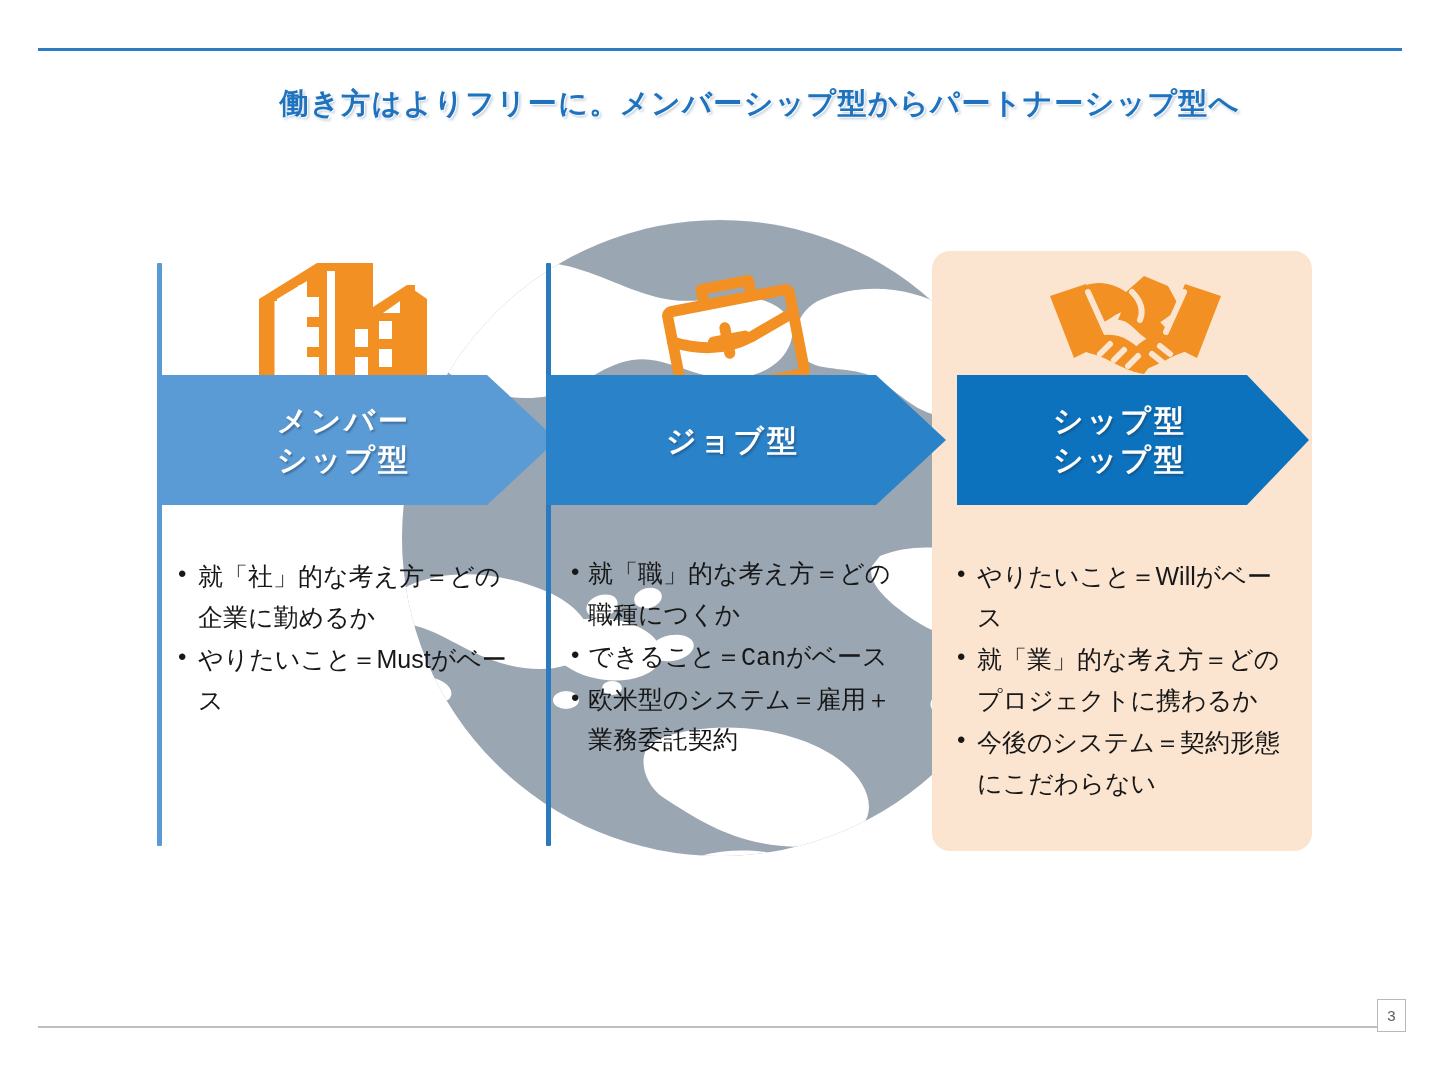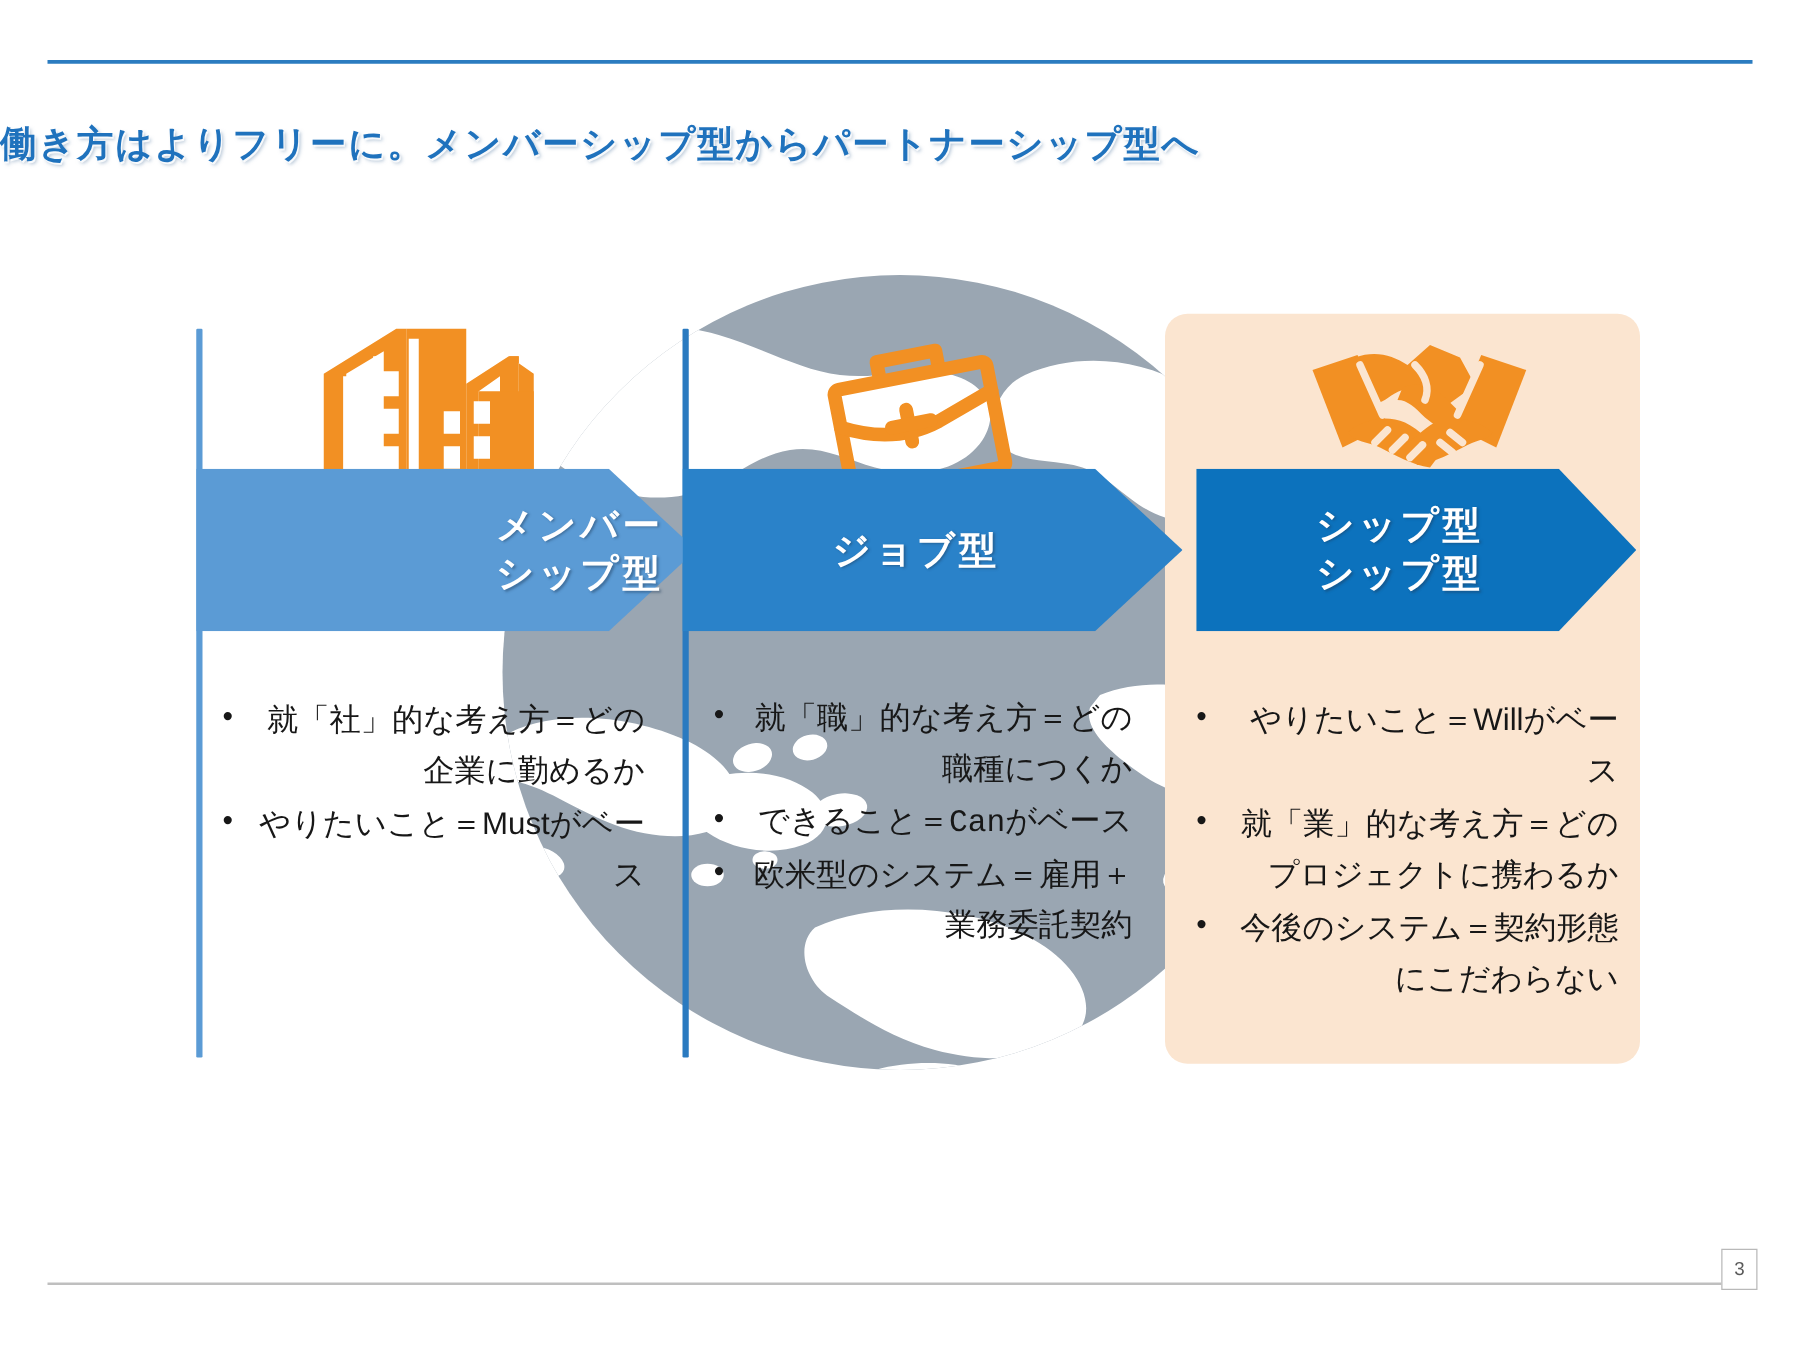--- a/index.html
+++ b/index.html
@@ -12,26 +12,25 @@
 
   
   .top-rule{
     position:absolute;left:38px;top:48px;width:1364px;height:3px;
     background:#2b7cc0;
   }
 
   
   .title{
     position:absolute;left:0;top:84px;width:1240px;
-    text-align:left;
+    text-align:right;
     font-size:29px;font-weight:bold;letter-spacing:1.5px;
     color:#1f72bd;
     text-shadow:1px 1px 0 rgba(255,255,255,.85), 2px 2px 3px rgba(120,150,180,.55);
     white-space:nowrap;
-    margin-top:12px;
   }
 
   
   .globe-wrap{position:absolute;left:0;top:0;width:1440px;height:1080px;pointer-events:none;}
 
   
   .beige-panel{
     position:absolute;left:932px;top:251px;width:380px;height:600px;
     background:#fbe5d0;border-radius:18px;
   }
@@ -54,37 +53,36 @@
     text-align:center;
   }
   .arrow .lbl{
     position:relative;z-index:2;
     color:#ffffff;font-weight:bold;font-size:30px;line-height:1.30;
     letter-spacing:3px;
     text-shadow:1.5px 1.5px 2px rgba(30,60,90,.45);
     padding-right:26px;
   }
   .arrow svg{position:absolute;left:0;top:0;width:100%;height:100%;z-index:1;}
-  .arrow1{left:157px;width:400px;justify-content:flex-end;}
+  .arrow1{left:157px;width:400px;}
   .arrow2{left:546px;width:400px;text-align:right;}
   .arrow3{left:957px;width:352px;}
 
   
   .bullets{
     position:absolute;top:556px;
     font-size:25px;line-height:1.62;color:#171717;
   }
   .b1{left:176px;width:340px;}
   .b2{left:566px;width:340px;font-family:Liberation Mono, monospace;}
   .b3{left:955px;width:340px;}
   .bullets ul{margin:0;padding:0;list-style:none;}
   .bullets li{
     position:relative;padding-left:22px;margin:0 0 2px 0;
     text-indent:0;
-    text-align:right;
   }
   .bullets li::before{
     content:"•";position:absolute;left:2px;top:-1px;font-size:24px;color:#171717;
   }
 
   
   .bottom-rule{
     position:absolute;left:38px;top:1026px;width:1364px;height:2px;
     background:#bfbfbf;
   }

